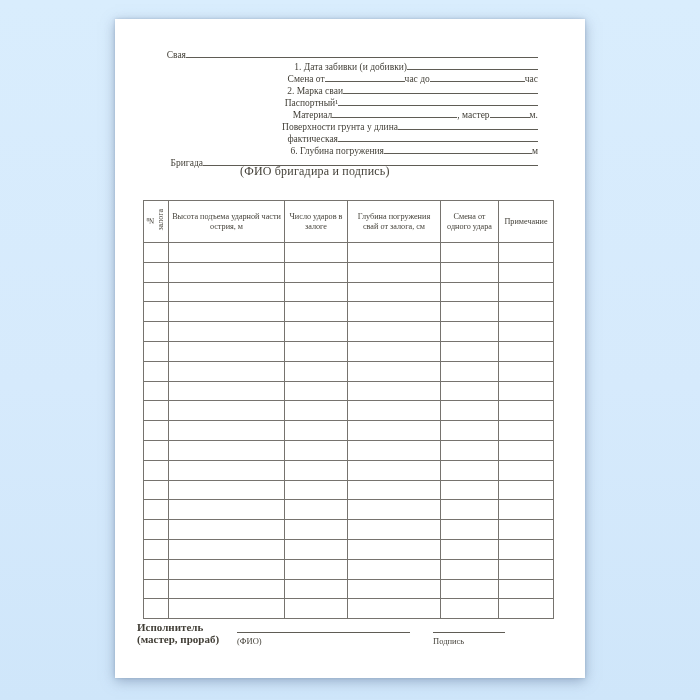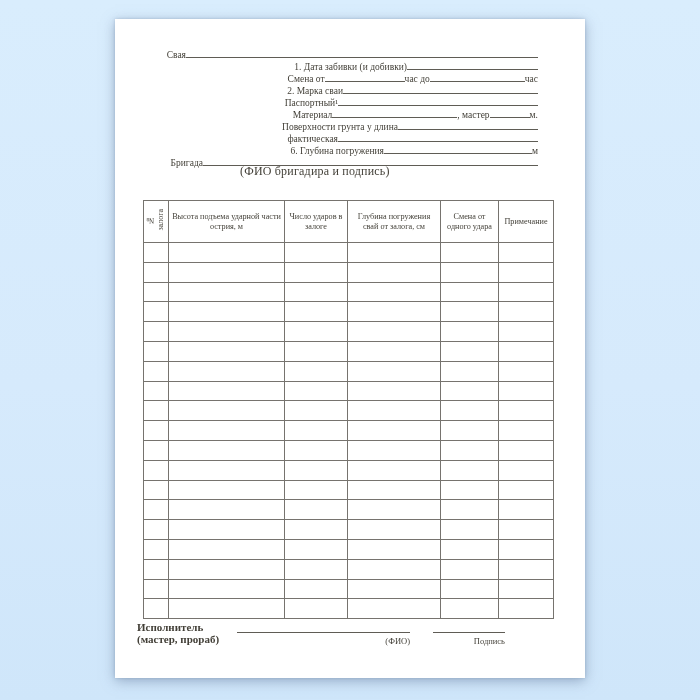--- a/index.html
+++ b/index.html
@@ -54,21 +54,21 @@
     position:absolute;left:22px;top:602px;
     font-size:11px;font-weight:bold;line-height:12px;white-space:nowrap;
   }
   .fio-line,.sign-line{
     position:absolute;top:613px;height:0;
     border-bottom:1px solid #5f5c55;
   }
   .fio-line{left:122px;width:173px;}
   .sign-line{left:318px;width:72px;}
   .fio-cap,.sign-cap{
-    position:absolute;top:617px;font-size:8.5px;text-align:right;line-height:10px;
+    position:absolute;top:617px;font-size:8.5px;text-align:left;line-height:10px;
   }
   .fio-cap{left:122px;width:173px;}
   .sign-cap{left:318px;width:72px;}
 </style>
 </head>
 <body>
 
 <div class="stage">
   <div class="paper">
 

